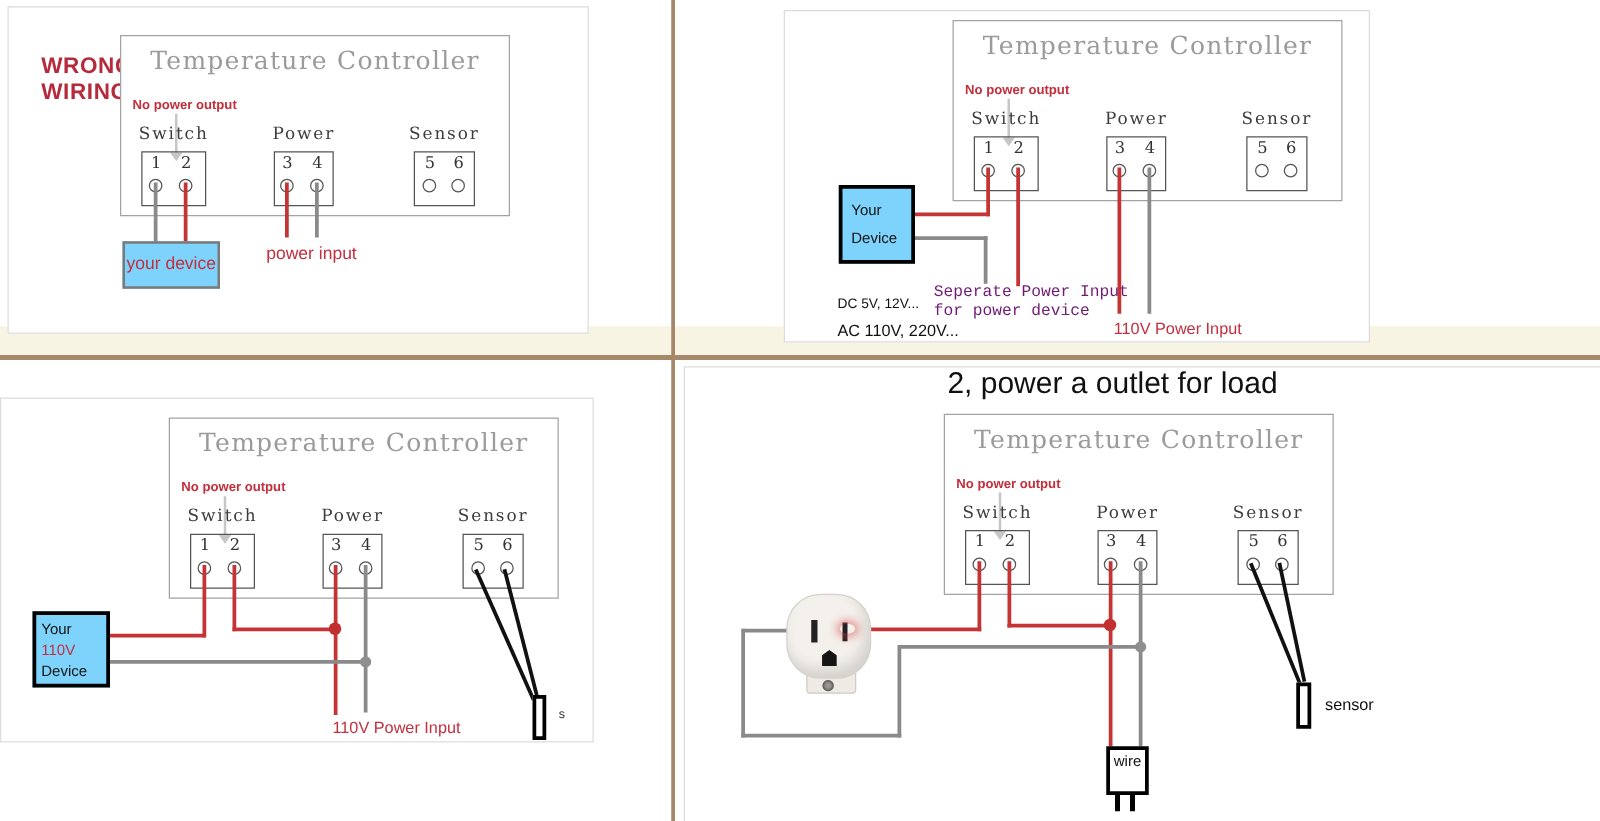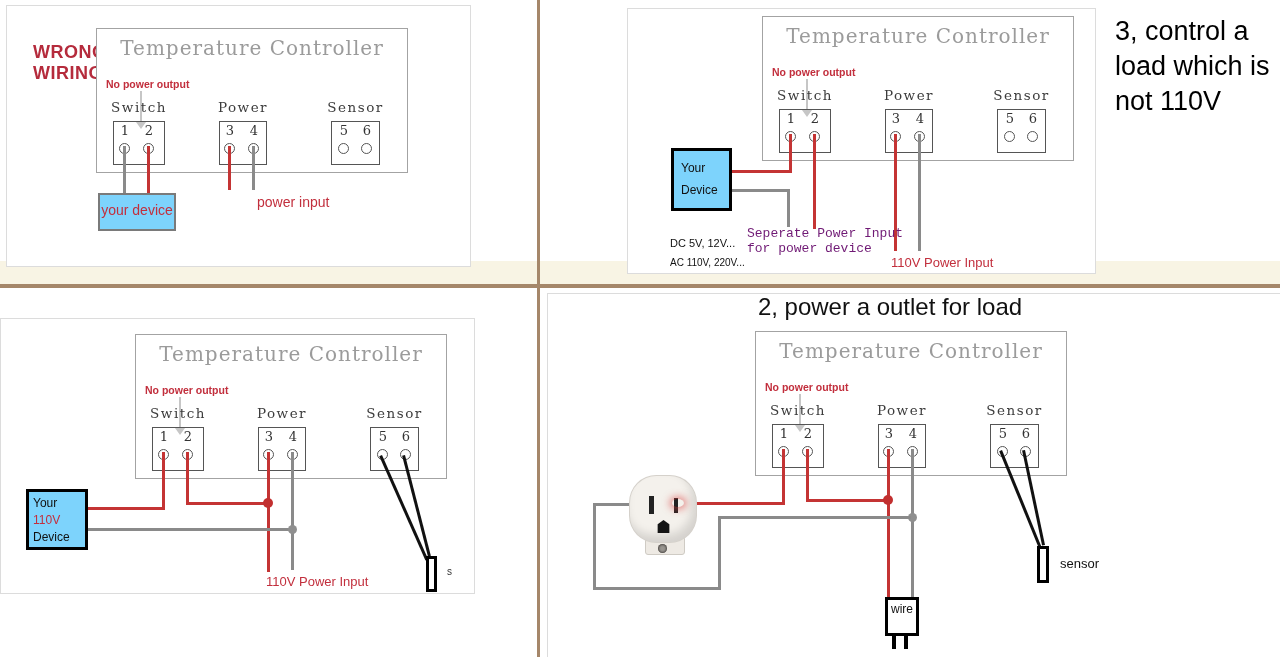--- a/index.html
+++ b/index.html
@@ -104,21 +104,21 @@
   </div>
 
   <div class="wire wv gray" style="left:123px;top:146px;height:48px;"></div>
   <div class="wire wv red" style="left:147px;top:146px;height:48px;"></div>
   <div class="wire wv red" style="left:228px;top:146px;height:44px;"></div>
   <div class="wire wv gray" style="left:252px;top:146px;height:44px;"></div>
 
   <div class="devbox" style="left:98px;top:193px;width:74px;height:34px;border:2px solid #7a7a7a;">
     <div class="redtxt" style="margin-top:7px;text-align:center;font-size:14px;">your device</div>
   </div>
-  <div class="abs redtxt" style="left:213px;top:194px;font-size:14px;margin-left:44px;">power input</div>
+  <div class="abs redtxt" style="left:213px;top:194px;font-size:14px;">power input</div>
 
   <div class="panel" style="left:627px;top:8px;width:467px;height:264px;"></div>
 
   <div class="ctrl" style="left:762px;top:16px;">
     <div class="ctrl-title">Temperature Controller</div>
     <div class="ctrl-note redtxt">No power output</div>
     <div class="arrow-shaft"></div>
     <div class="arrow-head"></div>
     <div class="tgroup" style="left:12px;width:60px;">
       <div class="tlabel">Switch</div>
@@ -160,24 +160,23 @@
   <div class="devbox" style="left:671px;top:148px;width:48px;height:57px;border:3px solid #000;padding-left:7px;">
     <div style="margin-top:10px;font-size:12px;color:#111;">Your</div>
     <div style="margin-top:8px;font-size:12px;color:#111;">Device</div>
   </div>
 
   <div class="abs" style="left:747px;top:226px;font-size:13px;color:#701a75;line-height:15px;font-family:Liberation Mono, monospace;">
     <div>Seperate Power Input</div>
     <div>for power device</div>
   </div>
   <div class="abs" style="left:670px;top:237px;font-size:11px;color:#111;">DC 5V, 12V...</div>
-  <div class="abs" style="left:670px;top:257px;font-size:10px;color:#111;">AC 110V, 220V...</div>
+  <div class="abs" style="left:670px;top:257px;font-size:13px;color:#111;">AC 110V, 220V...</div>
   <div class="abs redtxt" style="left:891px;top:255px;font-size:13px;">110V Power Input</div>
 
-  <div class="abs" style="left:1115px;top:14px;width:165px;font-size:27px;line-height:35px;color:#000;">3, control a load which is not 110V</div>
 
   <div class="panel" style="left:0;top:318px;width:473px;height:274px;"></div>
 
   <div class="ctrl" style="left:135px;top:334px;">
     <div class="ctrl-title">Temperature Controller</div>
     <div class="ctrl-note redtxt">No power output</div>
     <div class="arrow-shaft"></div>
     <div class="arrow-head"></div>
     <div class="tgroup" style="left:12px;width:60px;">
       <div class="tlabel">Switch</div>

